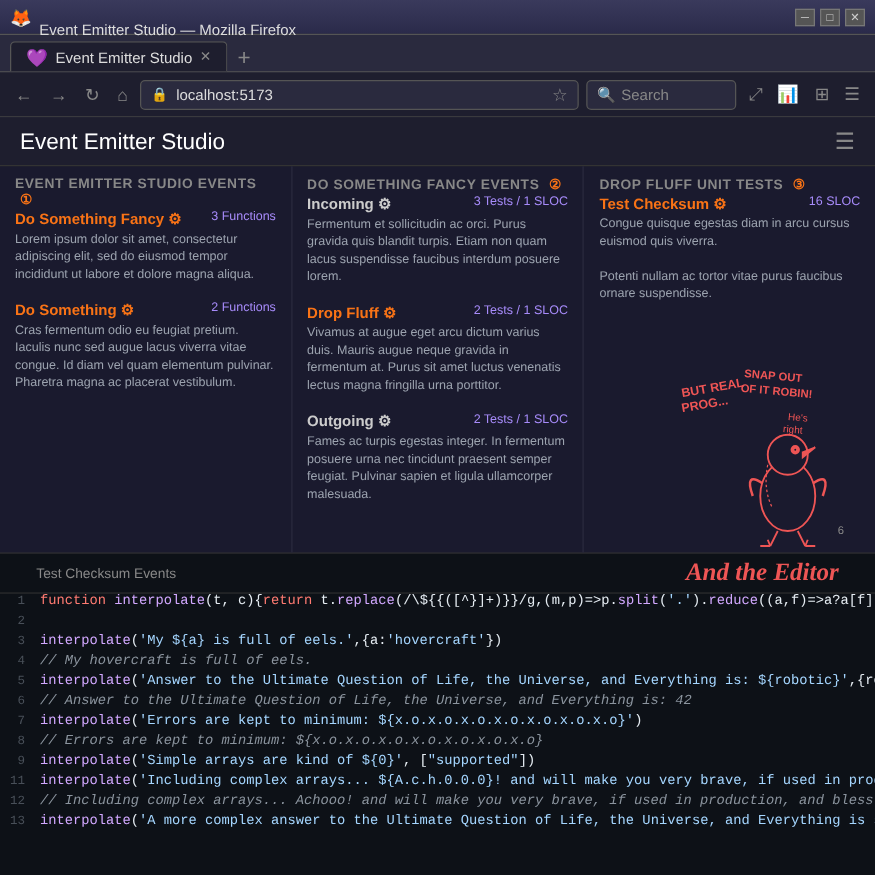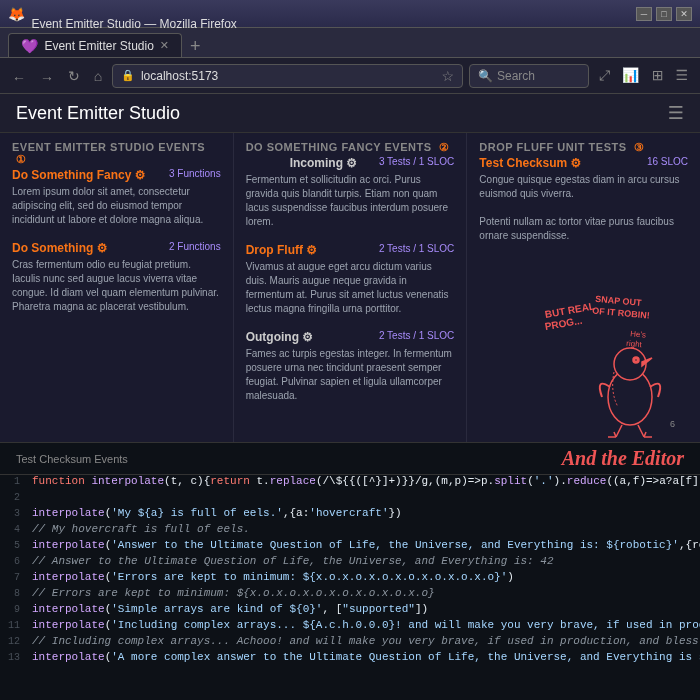--- a/index.html
+++ b/index.html
@@ -264,21 +264,21 @@
         </div>
       </div>
 
       <div class="column">
         <div class="column-title">
           <span>Do Something Fancy Events</span>
           <span style="color:#f97316; margin-left:4px;">②</span>
         </div>
         <div class="event-item">
           <div class="event-header">
-            <span class="event-name" style="color:#ccc;margin-left:44px;">Incoming ⚙</span>
+            <span class="event-name" style="color:#ccc;">Incoming ⚙</span>
             <span class="event-meta">3 Tests / 1 SLOC</span>
           </div>
           <div class="event-desc">Fermentum et sollicitudin ac orci. Purus gravida quis blandit turpis. Etiam non quam lacus suspendisse faucibus interdum posuere lorem.</div>
         </div>
         <div class="event-item">
           <div class="event-header">
             <span class="event-name orange">Drop Fluff ⚙</span>
             <span class="event-meta">2 Tests / 1 SLOC</span>
           </div>
           <div class="event-desc">Vivamus at augue eget arcu dictum varius duis. Mauris augue neque gravida in fermentum at. Purus sit amet luctus venenatis lectus magna fringilla urna porttitor.</div>
@@ -342,21 +342,21 @@
 
               <path d="M14,30 Q10,50 18,65" stroke="#e55" stroke-width="1" stroke-dasharray="2,2"></path>
             </g>
 
             <text x="130" y="145" font-family="Arial" font-size="9" fill="#888">6</text>
           </svg>
         </div>
       </div>
     </div>
 
-    <div style="background:#0d1117; padding:4px 16px; border-bottom:1px solid #333; display:flex; align-items:center; justify-content:space-between;">
+    <div style="background:#0d1117; padding:4px 29px; border-bottom:1px solid #333; display:flex; align-items:center; justify-content:space-between;">
       <span style="font-size:11px; color:#888;">Test Checksum Events</span>
       <span style="font-size:20px; color:#e55; font-style:italic; font-weight:bold; font-family:serif;">And the Editor</span>
     </div>
 
     <div class="code-area" style="height:230px; background:#0d1117; overflow-y:auto;">
       <div class="code-line">
         <span class="line-num">1</span>
         <span class="line-content plain"><span class="kw">function</span> <span class="fn">interpolate</span>(t, c){<span class="kw">return</span> t.<span class="fn">replace</span>(/\${{([^}]+)}}/g,(m,p)=&gt;p.<span class="fn">split</span>(<span class="str">'.'</span>).<span class="fn">reduce</span>((a,f)=&gt;a?a[f]:,c)?m);}</span>
       </div>
       <div class="code-line">

